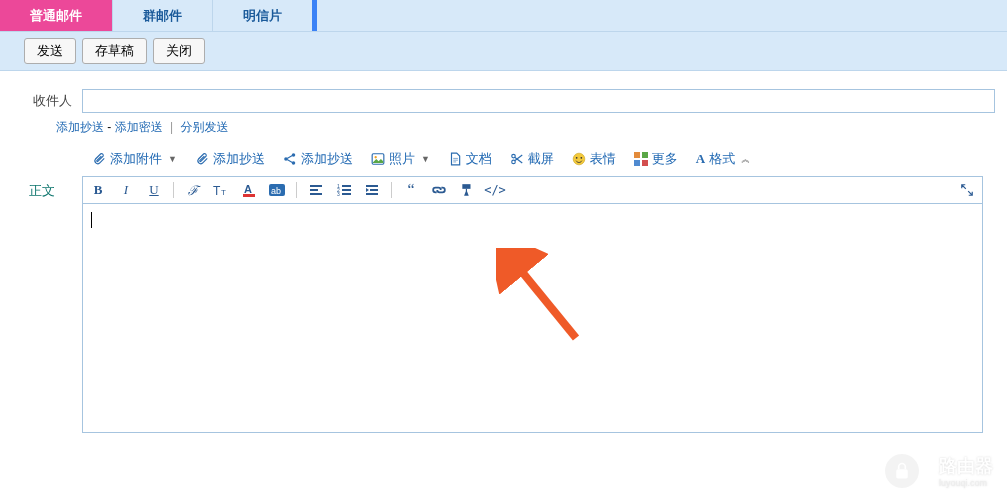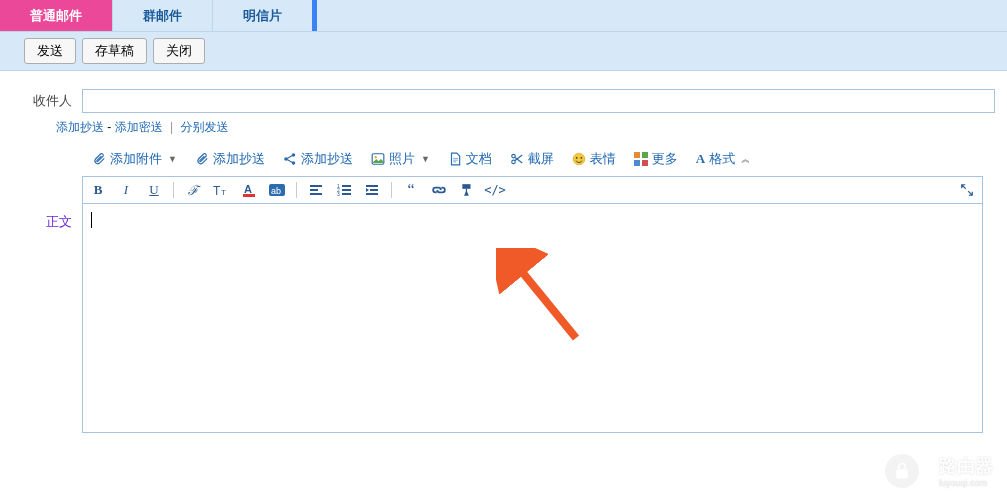--- a/index.html
+++ b/index.html
@@ -18,21 +18,21 @@
 .links-row { margin-left: 44px; margin-bottom: 14px; font-size: 12px; }
 .links-row a { color: #2169b3; text-decoration: none; cursor: pointer; }
 .links-row span.sep { color: #999; margin: 0 4px; }
 .subject-wrap { flex: 1; position: relative; }
 .app-icon { position: absolute; right: 6px; top: 50%; transform: translateY(-50%); width: 14px; height: 14px; }
 .attach-bar { display: flex; gap: 18px; align-items: center; margin-left: 80px; margin-bottom: 8px; font-size: 13px; }
 .attach-item { display: flex; align-items: center; gap: 4px; color: #2169b3; cursor: pointer; }
 .attach-item .ico { display: inline-flex; }
 .drop { margin-left: 2px; color: #666; font-size: 9px; }
 .editor-wrap { display: flex; }
-.editor-label { width: 70px; text-align: right; padding-right: 10px; padding-top: 6px; color: #6d28d9; font-size: 13px; margin-top: 31px; }
+.editor-label { width: 70px; text-align: center; padding-right: 10px; padding-top: 6px; color: #0f766e; font-size: 13px; }
 .editor-area { flex: 1; border: 1px solid #a6c4df; margin-right: 12px; }
 .ed-toolbar { display: flex; align-items: center; gap: 10px; padding: 4px 6px; border-bottom: 1px solid #a6c4df; background: #fff; }
 .ed-btn { width: 18px; height: 18px; display: inline-flex; align-items: center; justify-content: center; color: #2b5a92; cursor: pointer; }
 .ed-sep { width: 1px; height: 16px; background: #ccc; }
 .ed-body { min-height: 228px; padding: 6px 8px; position: relative; }
 .cursor { width: 1px; height: 16px; background: #000; position: absolute; left: 8px; top: 8px; }
 .expand { margin-left: auto; }
 .arrow-annot { position: absolute; left: 496px; top: 248px; pointer-events: none; z-index: 10; }
 .watermark { position: absolute; right: 14px; bottom: 12px; opacity: .5; display: flex; align-items: center; gap: 20px; color: #fff; font-size: 18px; font-weight: bold; text-shadow: 0 0 2px #aaa; }
 .watermark .lock { width: 34px; height: 34px; border-radius: 50%; background: #e8e8e8; display: flex; align-items: center; justify-content: center; }

